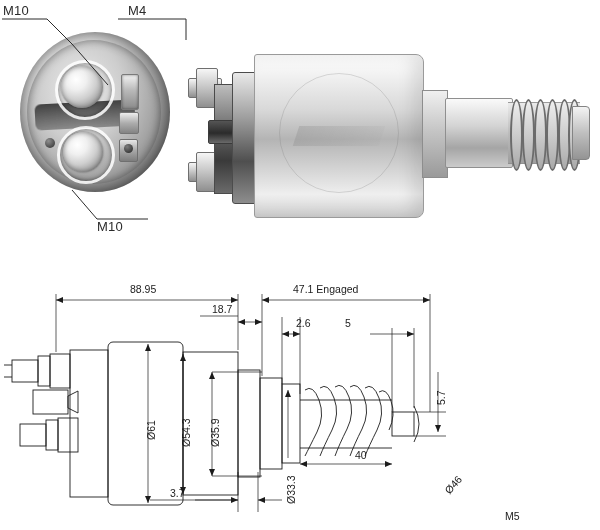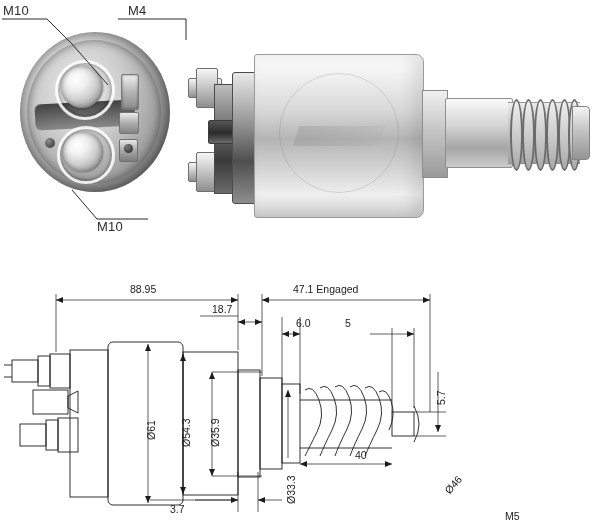--- a/index.html
+++ b/index.html
@@ -356,23 +356,23 @@
             <path d="M440,500 L466,500"></path>
             <path d="M558,448 L578,500 L548,500"></path>
           </g>
         </g>
       </g>
     </svg>
 
     <div class="abs dimtxt" style="left:130px;top:11px;">88.95</div>
     <div class="abs dimtxt" style="left:293px;top:11px;text-align:center;">47.1 Engaged</div>
     <div class="abs dimtxt" style="left:212px;top:31px;">18.7</div>
-    <div class="abs dimtxt" style="left:296px;top:45px;">6.0</div>
+    <div class="abs dimtxt" style="left:296px;top:45px;">2.6</div>
     <div class="abs dimtxt" style="left:345px;top:45px;">5</div>
-    <div class="abs dimtxt" style="left:170px;top:215px;margin-top:16px;">3.7</div>
+    <div class="abs dimtxt" style="left:170px;top:215px;">3.7</div>
     <div class="abs dimtxt" style="left:355px;top:177px;">40</div>
 
     <div class="abs dimtxt vtxt" style="left:145px;top:168px;">Ø61</div>
     <div class="abs dimtxt vtxt" style="left:180px;top:175px;">Ø54.3</div>
     <div class="abs dimtxt vtxt" style="left:209px;top:175px;">Ø35.9</div>
     <div class="abs dimtxt vtxt" style="left:285px;top:232px;">Ø33.3</div>
     <div class="abs dimtxt vtxt" style="left:435px;top:133px;">5.7</div>
 
     <div class="abs dimtxt" style="left:442px;top:216px;transform-origin:0 0;transform:rotate(-48deg);">Ø46</div>
     <div class="abs dimtxt" style="left:505px;top:238px;">M5</div>

